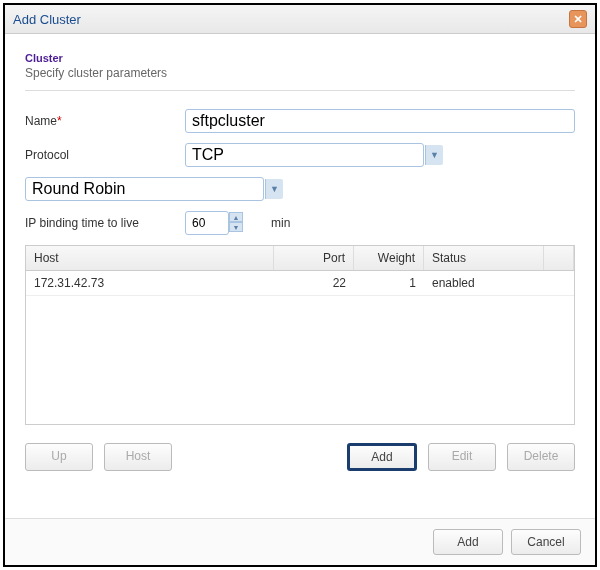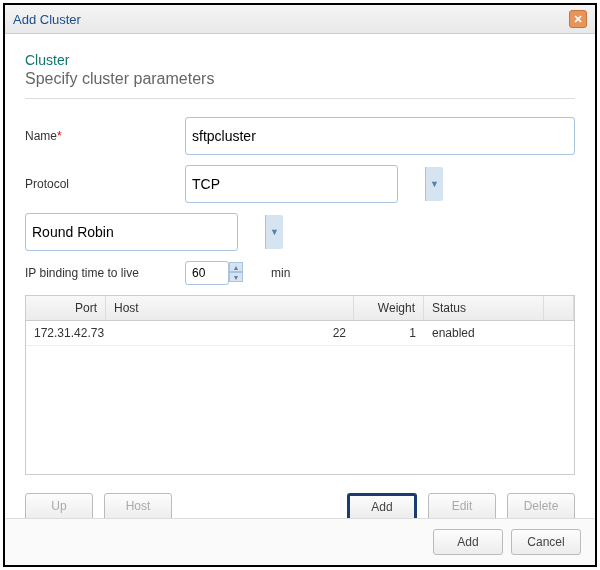--- a/index.html
+++ b/index.html
@@ -2,27 +2,27 @@
 <html><head>
 <meta charset="utf-8">
 <style>
 * { box-sizing: border-box; margin: 0; padding: 0; }
 body { font-family: Arial, sans-serif; font-size: 12px; background: #fff; padding: 3px; }
 .window { border: 2px solid #000; width: 594px; height: 564px; position: relative; background: #fff; }
 .titlebar { background: linear-gradient(#f5f5f5, #e8e8e8); border-bottom: 1px solid #ccc; padding: 5px 8px; display: flex; justify-content: space-between; align-items: center; }
 .title { color: #1a4d8f; font-weight: normal; font-size: 13px; }
 .close-btn { width: 18px; height: 18px; background: #e8955c; border: 1px solid #c77540; border-radius: 3px; color: #fff; display: flex; align-items: center; justify-content: center; font-weight: bold; font-size: 11px; cursor: pointer; }
 .content { padding: 18px 20px 10px 20px; }
-.section-header { color: #0f766e; font-weight: normal; font-size: 14px; }
-.section-sub { color: #666; font-size: 16px; margin-top: 2px; }
+.section-header { color: #4c1d95; font-weight: bold; font-size: 11px; }
+.section-sub { color: #666; font-size: 12px; margin-top: 2px; }
 .divider { border-top: 1px solid #ddd; margin: 10px 0 18px 0; }
 .form-row { display: flex; align-items: center; margin-bottom: 10px; }
 .form-label { width: 160px; color: #333; }
 .required { color: #c00; }
-.text-input { flex: 1; border: 1px solid #a8c4e0; border-radius: 3px; padding: 10px 6px; font-size: 14px; background: #fff; }
+.text-input { flex: 1; border: 1px solid #a8c4e0; border-radius: 3px; padding: 2px 6px; font-size: 16px; background: #fff; }
 .select-wrap { position: relative; width: 260px; }
 .select-wrap .text-input { padding-right: 24px; }
 .select-arrow { position: absolute; right: 2px; top: 2px; width: 18px; height: calc(100% - 4px); background: #d6e4f2; border-left: 1px solid #a8c4e0; border-radius: 0 2px 2px 0; display: flex; align-items: center; justify-content: center; color: #5a7fa8; font-size: 9px; }
 .spinner-wrap { position: relative; width: 80px; display: flex; align-items: center; }
 .spinner-input { width: 44px; border: 1px solid #a8c4e0; border-radius: 3px; padding: 4px 20px 4px 6px; font-size: 12px; }
 .spin-btns { position: absolute; right: 22px; top: 1px; display: flex; flex-direction: column; }
 .spin-btn { width: 14px; height: 10px; background: #d6e4f2; border: 1px solid #a8c4e0; font-size: 7px; color: #5a7fa8; display: flex; align-items: center; justify-content: center; cursor: pointer; }
 .unit { margin-left: 6px; color: #333; }
 .table { border: 1px solid #ccc; margin-top: 8px; width: 100%; height: 180px; overflow: hidden; background: #fff; }
 .thead { display: flex; background: linear-gradient(#f8f8f8, #ececec); border-bottom: 1px solid #ccc; }
@@ -83,22 +83,22 @@
         <div class="spin-btns">
           <div class="spin-btn">▲</div>
           <div class="spin-btn">▼</div>
         </div>
       </div>
       <span class="unit">min</span>
     </div>
 
     <div class="table">
       <div class="thead">
+        <div class="th col-host">Host</div>
         <div class="th col-port">Port</div>
-        <div class="th col-host">Host</div>
         <div class="th col-weight">Weight</div>
         <div class="th col-status">Status</div>
         <div class="th col-end"></div>
       </div>
       <div class="tbody-row">
         <div class="td col-host">172.31.42.73</div>
         <div class="td col-port">22</div>
         <div class="td col-weight">1</div>
         <div class="td col-status">enabled</div>
         <div class="td col-end"></div>

